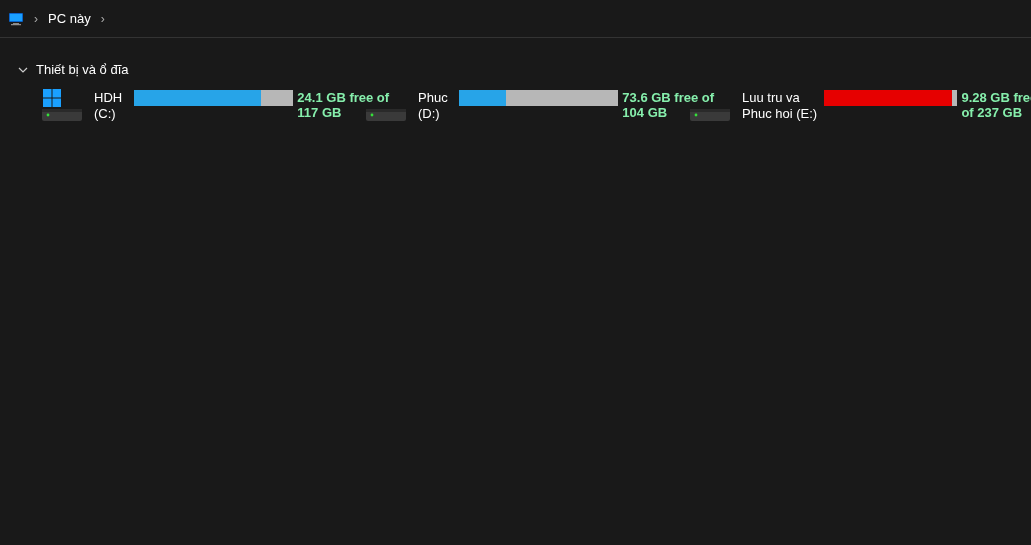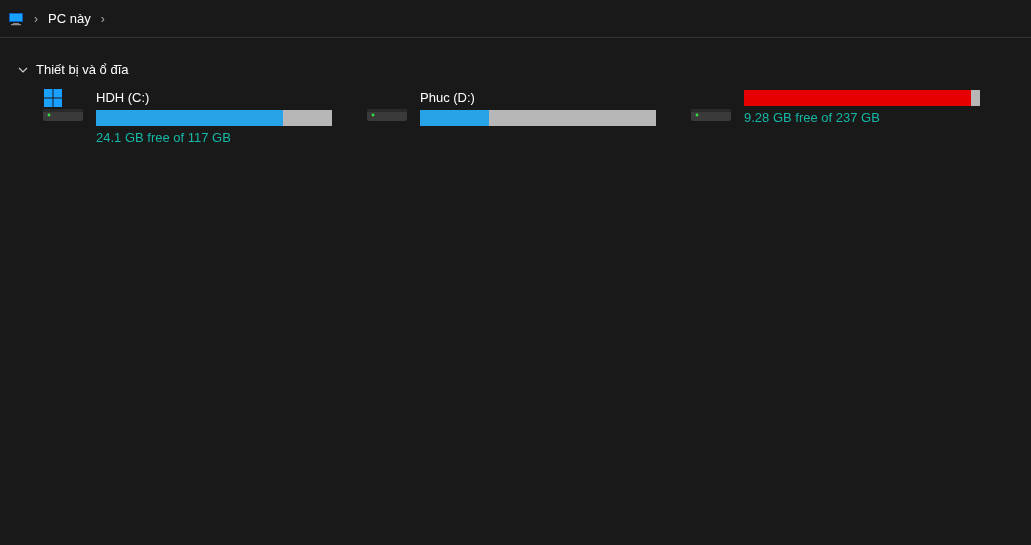--- a/index.html
+++ b/index.html
@@ -55,35 +55,35 @@
     }
     .drive-icon-col {
       width: 46px;
       display:flex; flex-direction:column; align-items:center; justify-content:flex-start;
     }
     .drive-icon {
       width: 44px; height: 34px; position: relative;
     }
     .drive-body {
       flex: 1;
-      display:flex; flex-direction:column; gap:4px;
+      display:flex; flex-direction:row; gap:4px;
       padding-top:1px;
     }
     .drive-name { font-size: 13px; color:#fff; line-height:16px; }
     .progress {
       height: 16px;
       background: #b7b7b7;
       width: 236px;
       position: relative;
       overflow: hidden;
     }
     .progress-fill {
       position:absolute; left:0; top:0; bottom:0;
     }
-    .drive-free { font-size: 13px; color:#14b8a6; }
+    .drive-free { font-size: 13px; color:#86efac;font-weight:bold; }
   </style>
 </head>
 <body>
 
 <div class="breadcrumb-bar">
   <span class="pc-icon">
     <svg width="16" height="16" viewBox="0 0 16 16">
       <rect x="1" y="2" width="14" height="9" rx="1" fill="#0a63c9"></rect>
       <rect x="2" y="3" width="12" height="7" fill="#1aa0ff"></rect>
       <rect x="5" y="12" width="6" height="1.2" fill="#888"></rect>
@@ -130,30 +130,32 @@
     <rect x="2" y="20" width="40" height="12" rx="2" fill="#3a3a3a"></rect>
     <rect x="2" y="20" width="40" height="3" fill="#2a2a2a"></rect>
     <circle cx="8" cy="26" r="1.4" fill="#35e03a"></circle>
   </svg></div>
     </div>
     <div class="drive-body">
       <div class="drive-name">Phuc (D:)</div>
       <div class="progress">
         <div class="progress-fill" style="width:29.2%; background:#27a4e8;"></div>
       </div>
+      <div class="drive-free">73.6 GB free of 104 GB</div>
     </div>
   </div>
     <div class="drive">
     <div class="drive-icon-col">
       <div class="drive-icon"><svg width="44" height="34" viewBox="0 0 44 34">
     <rect x="2" y="20" width="40" height="12" rx="2" fill="#3a3a3a"></rect>
     <rect x="2" y="20" width="40" height="3" fill="#2a2a2a"></rect>
     <circle cx="8" cy="26" r="1.4" fill="#35e03a"></circle>
   </svg></div>
     </div>
     <div class="drive-body">
+      <div class="drive-name">Luu tru va Phuc hoi (E:)</div>
       <div class="progress">
         <div class="progress-fill" style="width:96.1%; background:#e60000;"></div>
       </div>
       <div class="drive-free">9.28 GB free of 237 GB</div>
     </div>
   </div>
   </div>
 
 </body></html>

